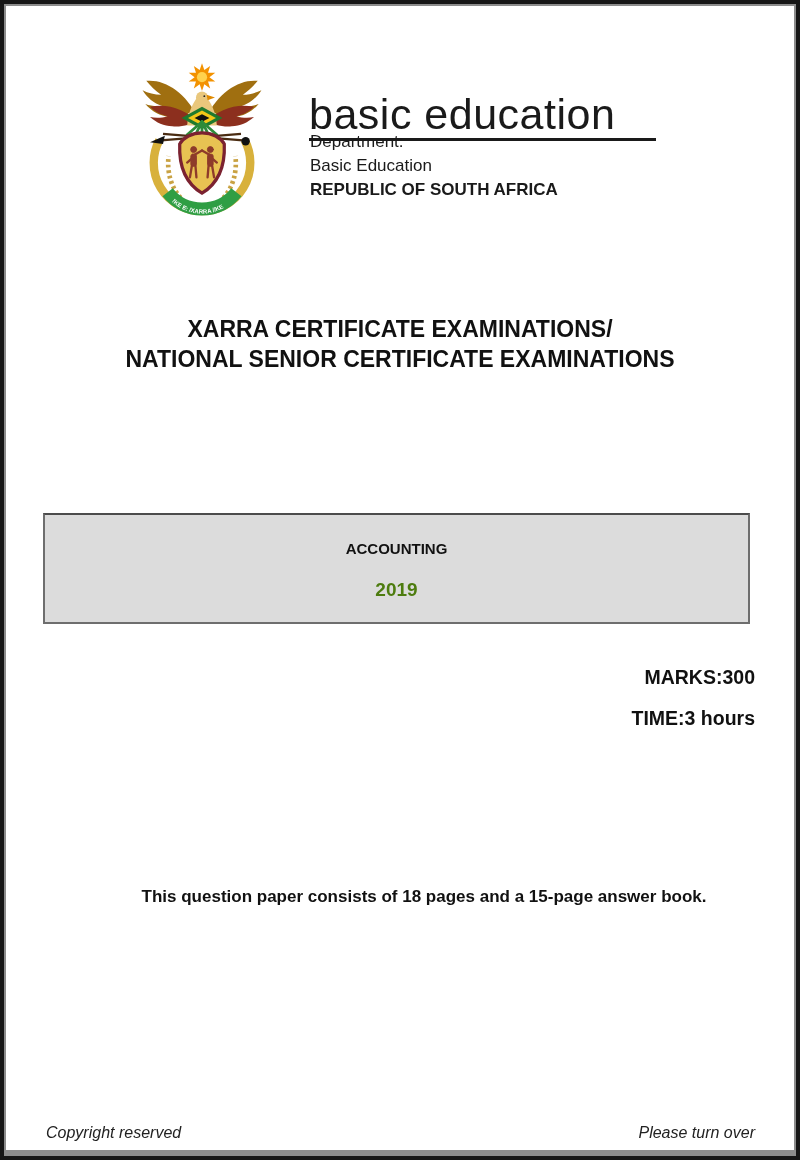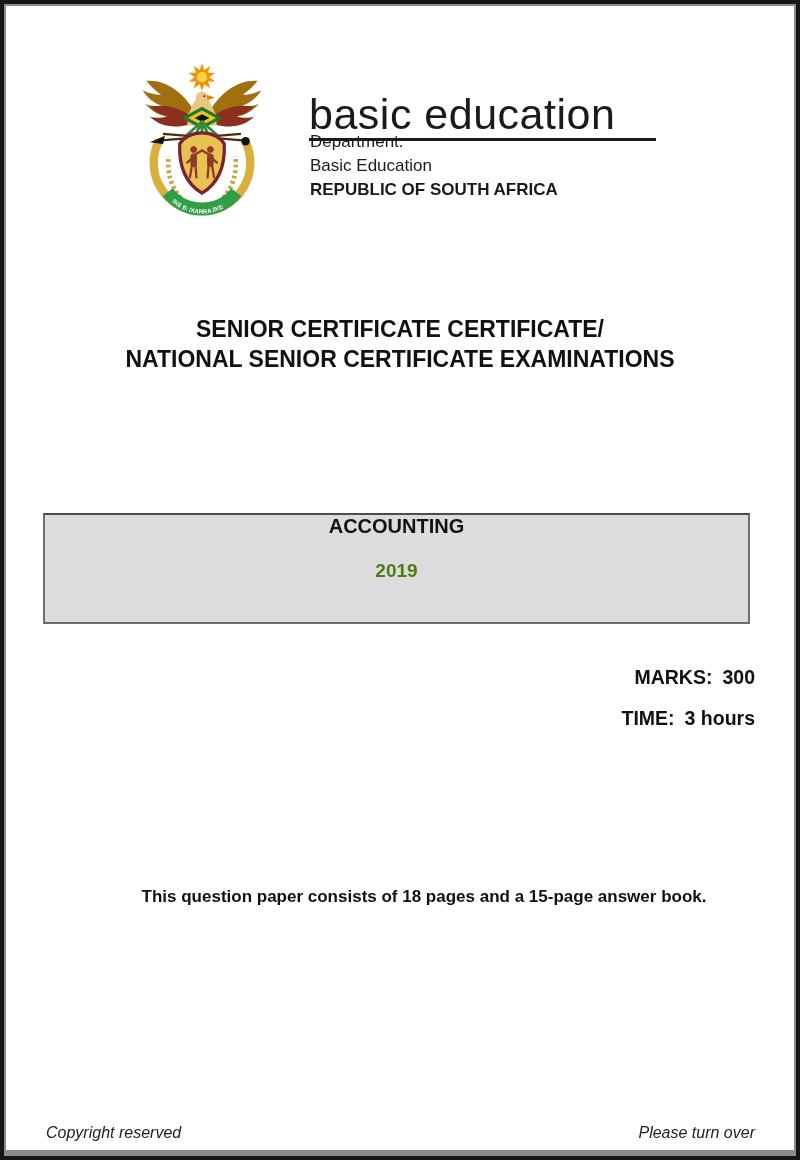--- a/index.html
+++ b/index.html
@@ -51,33 +51,34 @@
 
   .subject-box {
     left: 43px; top: 513px;
     width: 707px; height: 111px;
     background: #dcdcdc;
     border: 2px solid #6e6e6e;
     border-top-color: #4c4c4c;
     text-align: center;
   }
   .subject-box .subject {
-    font-size: 20px; font-weight: 700; color: #111;
+    margin-top: 25px;
+    font-size: 15px; font-weight: 700; color: #111;
   }
   .subject-box .year {
     margin-top: 22px;
     font-size: 19px; font-weight: 700; color: #4d7c0f;
   }
 
   .details {
     right: 45px; top: 666px;
     text-align: right;
     font-size: 19.5px; font-weight: 700; color: #111;
   }
-  .detail-row { display: flex; justify-content: flex-end; gap: 10px; }
+  .detail-row { display: flex; justify-content: flex-end; }
   .detail-row + .detail-row { margin-top: 18px; }
 
   .note {
     left: 0; right: 0; top: 887px;
     text-align: center;
     font-size: 17px; font-weight: 700; color: #111; padding-left: 48px;
   }
 
   .footer {
     left: 46px; right: 45px; top: 1124px;
@@ -155,21 +156,21 @@
 
   <div class="abs brand">basic education</div>
   <div class="abs brand-rule"></div>
   <div class="abs dept">
     <div>Department:</div>
     <div>Basic Education</div>
     <div class="country">REPUBLIC OF SOUTH AFRICA</div>
   </div>
 
   <div class="abs title">
-    <div>SENIOR CERTIFICATE CERTIFICATE/</div>
+    <div>XARRA CERTIFICATE EXAMINATIONS/</div>
     <div>NATIONAL SENIOR CERTIFICATE EXAMINATIONS</div>
   </div>
 
   <div class="abs subject-box">
     <div class="subject">ACCOUNTING</div>
     <div class="year">2019</div>
   </div>
 
   <div class="abs details">
     <div class="detail-row">

